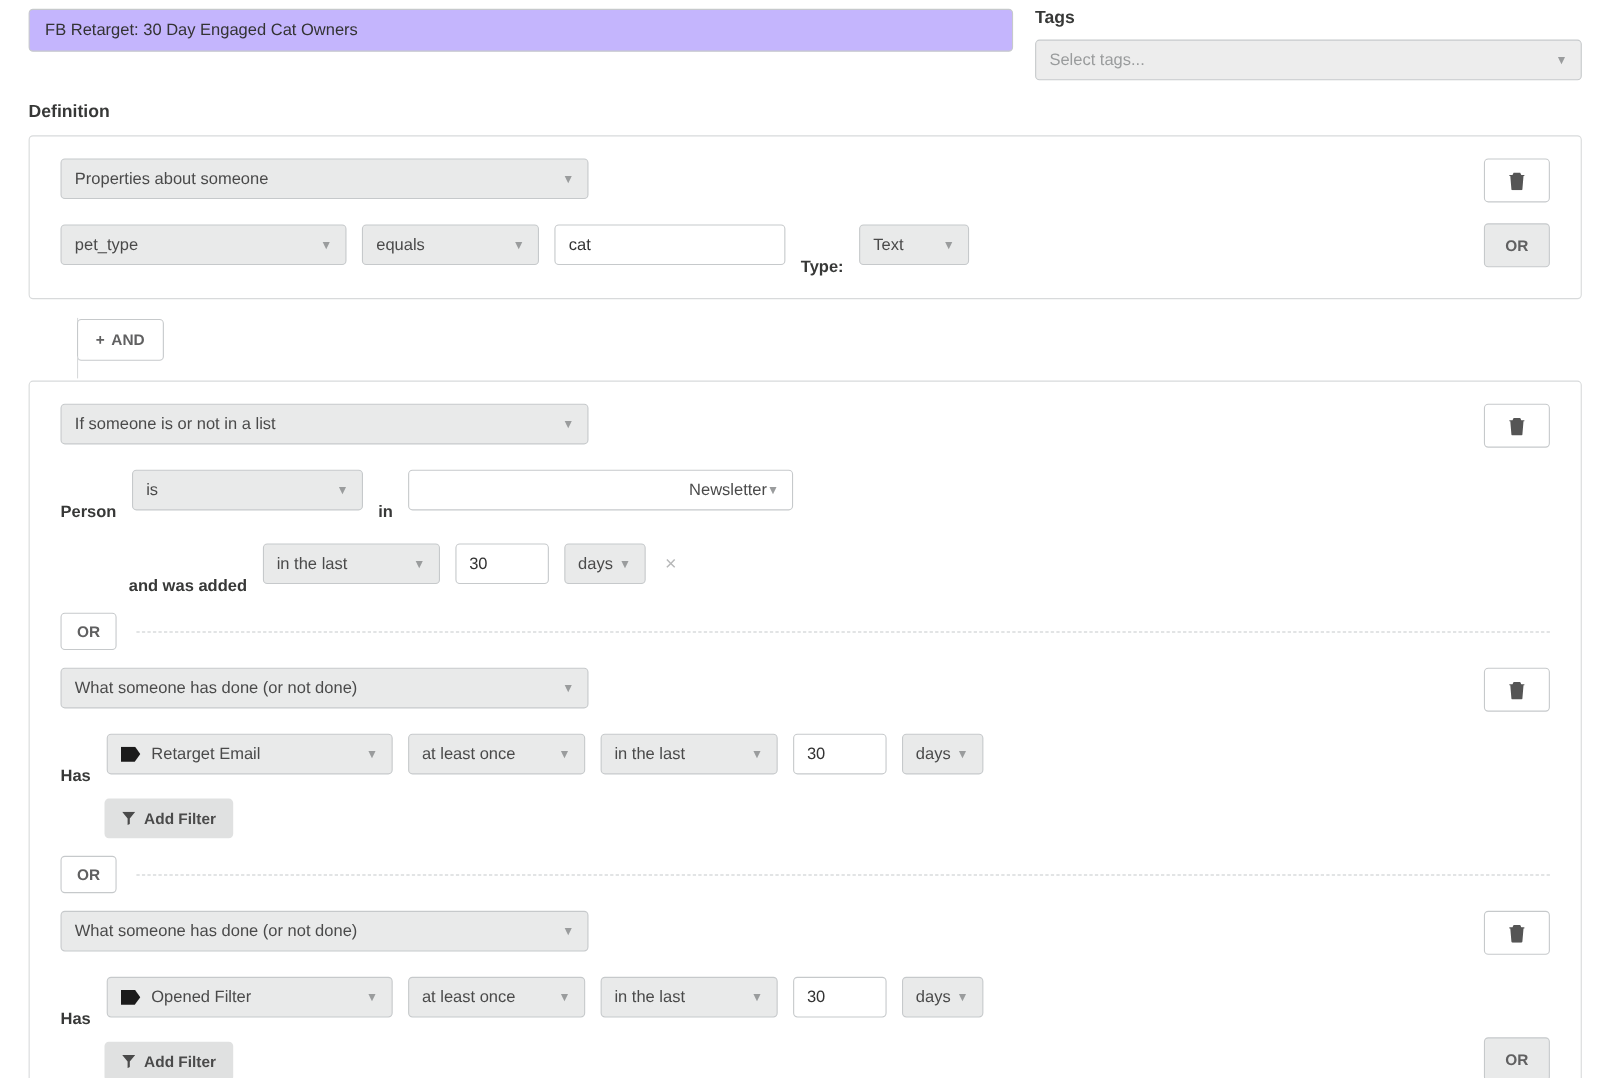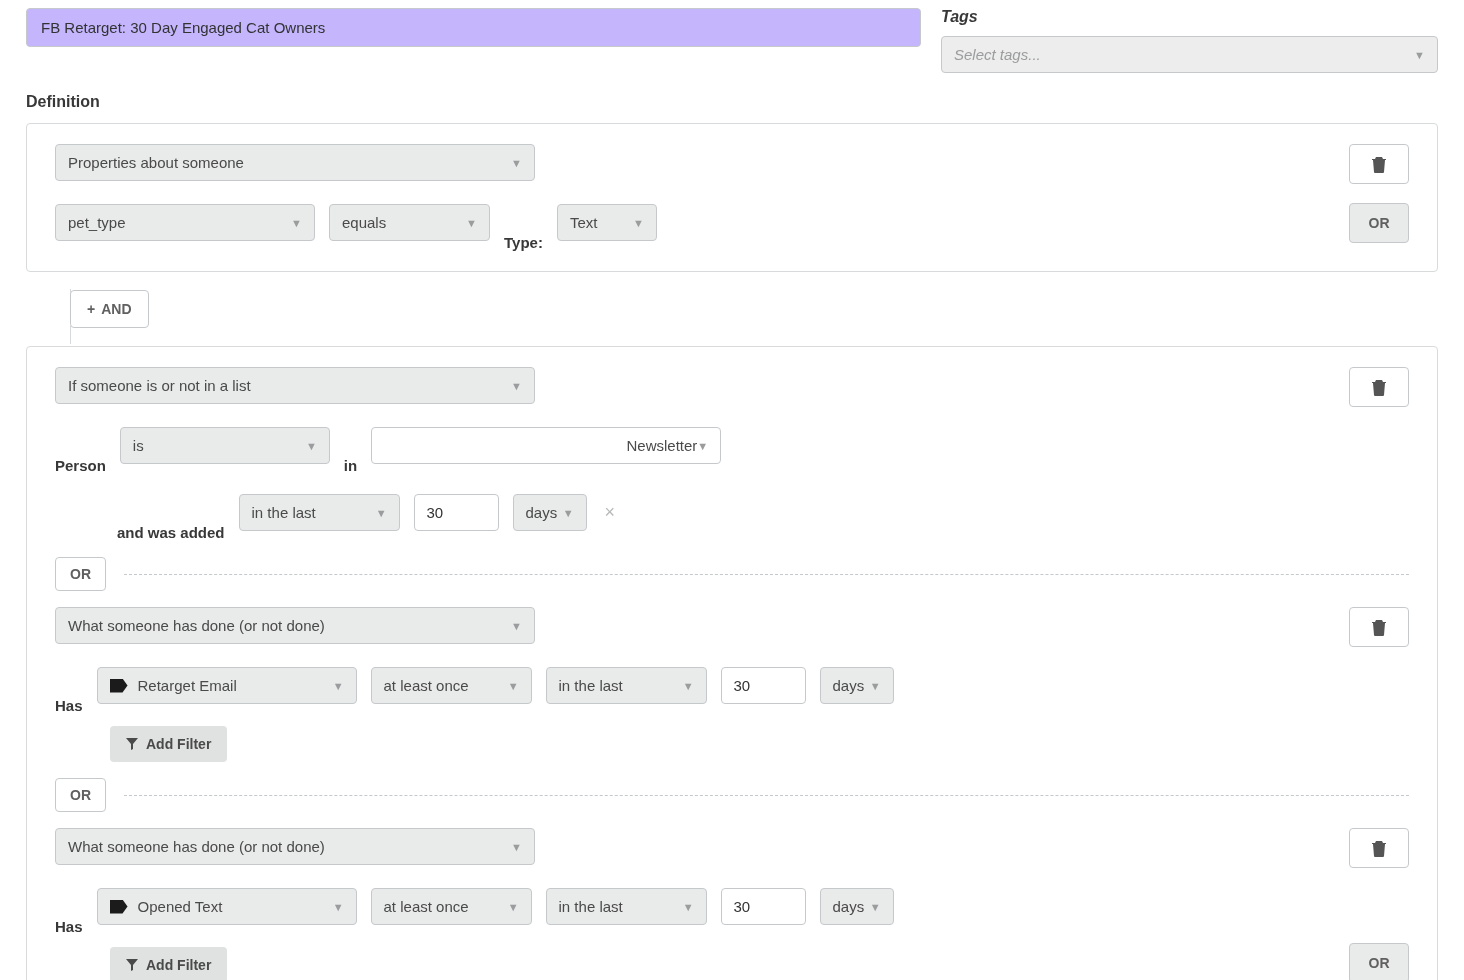--- a/index.html
+++ b/index.html
@@ -6,21 +6,21 @@
 body {
   font-family: -apple-system, BlinkMacSystemFont, "Segoe UI", Helvetica, Arial, sans-serif;
   font-size: 15px;
   color: #333;
   padding: 8px 26px 20px 26px;
   background: #fff;
 }
 .row { display: flex; gap: 20px; margin-bottom: 20px; }
 .field { display: flex; flex-direction: column; }
 .field-name { flex: 0 0 895px; }
-.field-tags { flex: 1; font-style: italic; }
+.field-tags { flex: 1; }
 .label {
   font-weight: 700;
   color: #373837;
   font-size: 16px;
   margin-bottom: 10px;
 }
 .text-input {
   border: 1px solid #c6c9cb;
   border-radius: 4px;
   padding: 10px 14px;
@@ -161,21 +161,21 @@
   font-weight: 700;
   color: #4a4a4a;
   font-size: 14px;
 }
 .x-remove { color: #b7b8b9; font-size: 18px; cursor: pointer; padding: 0 4px; }
 .trash-svg { width: 14px; height: 17px; }
 .sub-block { margin-bottom: 4px; }
 .right-stack { display: flex; flex-direction: column; gap: 8px; align-items: flex-end; }
 .inner-rows-indent { padding-left: 62px; }
 .flex-between { display:flex; justify-content:space-between; align-items:flex-start; gap:30px;}
-.filter-row { margin-top: 12px; margin-left: 55px; }
+.filter-row { margin-top: 12px; margin-left: 40px; }
 .bottom-or { display:flex; justify-content:flex-end; margin-top: 8px; }
 </style>
 </head>
 <body>
 
 <div class="row">
   <div class="field field-name">
     <input class="text-input" type="text" value="FB Retarget: 30 Day Engaged Cat Owners" style="">
   </div>
   <div class="field field-tags">
@@ -205,20 +205,21 @@
   </div>
   <div class="block-row">
     <div class="select-like w-260">
       <span>pet_type</span>
       <span class="caret">▼</span>
     </div>
     <div class="select-like w-200">
       <span>equals</span>
       <span class="caret">▼</span>
     </div>
+    <input class="value-input w-210" type="text" value="cat" style="">
     <span class="inline-label">Type:</span>
     <div class="select-like w-100">
       <span>Text</span>
       <span class="caret">▼</span>
     </div>
     <div style="flex:1"></div>
     <button class="or-btn">OR</button>
   </div>
 </div>
 
@@ -339,21 +340,21 @@
         <svg class="trash-svg" viewBox="0 0 14 17">
             <path fill="#555" d="M1 4h12l-1 12a1 1 0 0 1-1 1H3a1 1 0 0 1-1-1L1 4zm3-3h6l1 2H3l1-2zM0 3h14v1H0z"></path>
           </svg>
       </button>
     </div>
     <div class="block-row">
       <span class="inline-label">Has</span>
       <div class="select-like w-260">
         <span style="display:inline-flex;align-items:center">
           <span class="tag-icon"></span>
-          <span>Opened Text</span>
+          <span>Opened Filter</span>
         </span>
         <span class="caret">▼</span>
       </div>
       <div class="select-like w-200">
         <span>at least once</span>
         <span class="caret">▼</span>
       </div>
       <div class="select-like w-200">
         <span>in the last</span>
         <span class="caret">▼</span>

